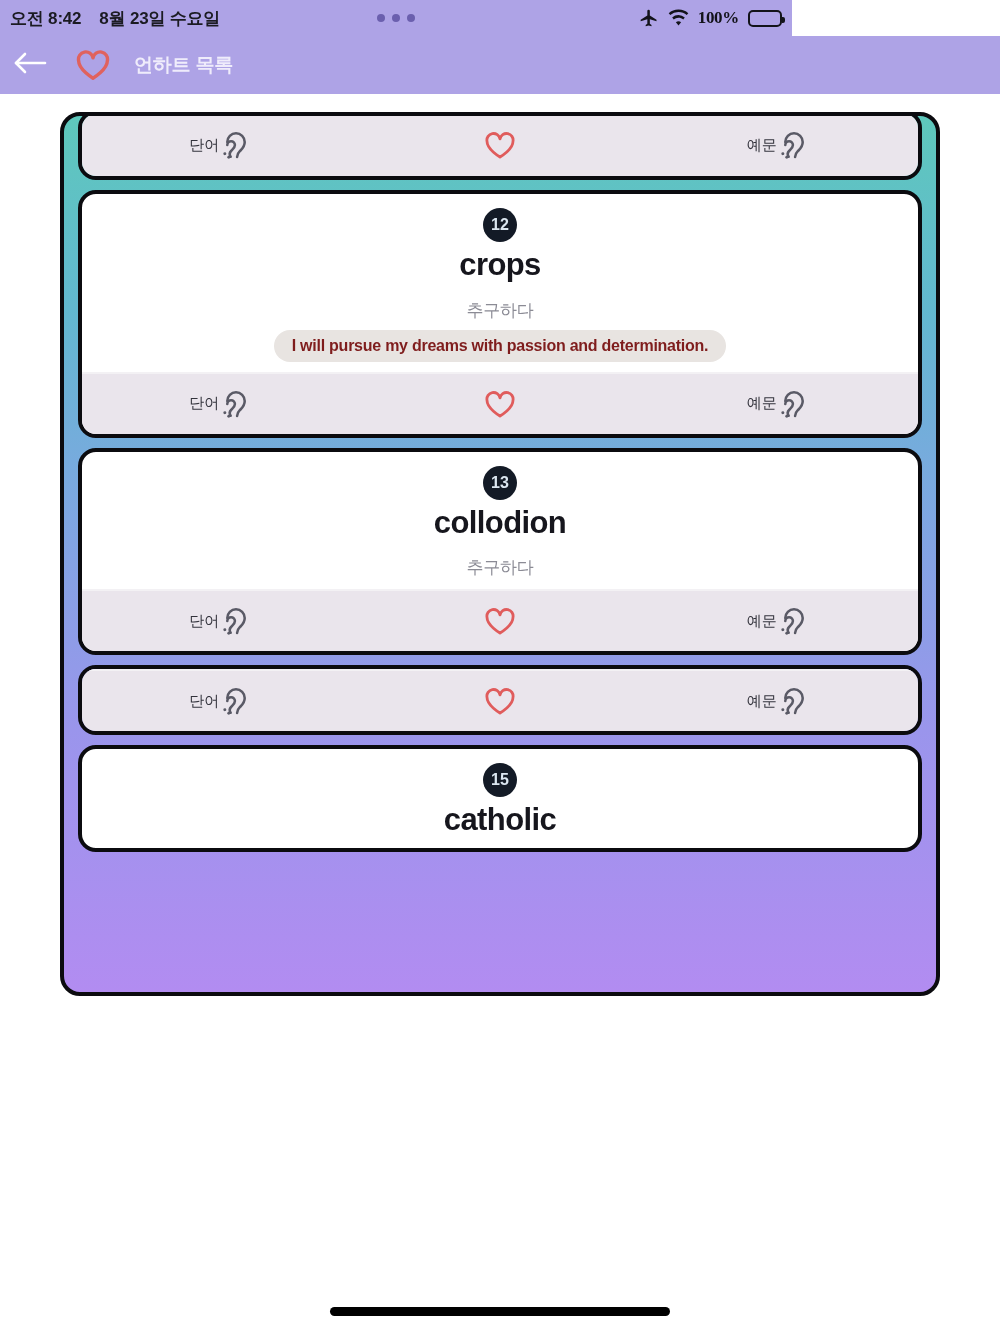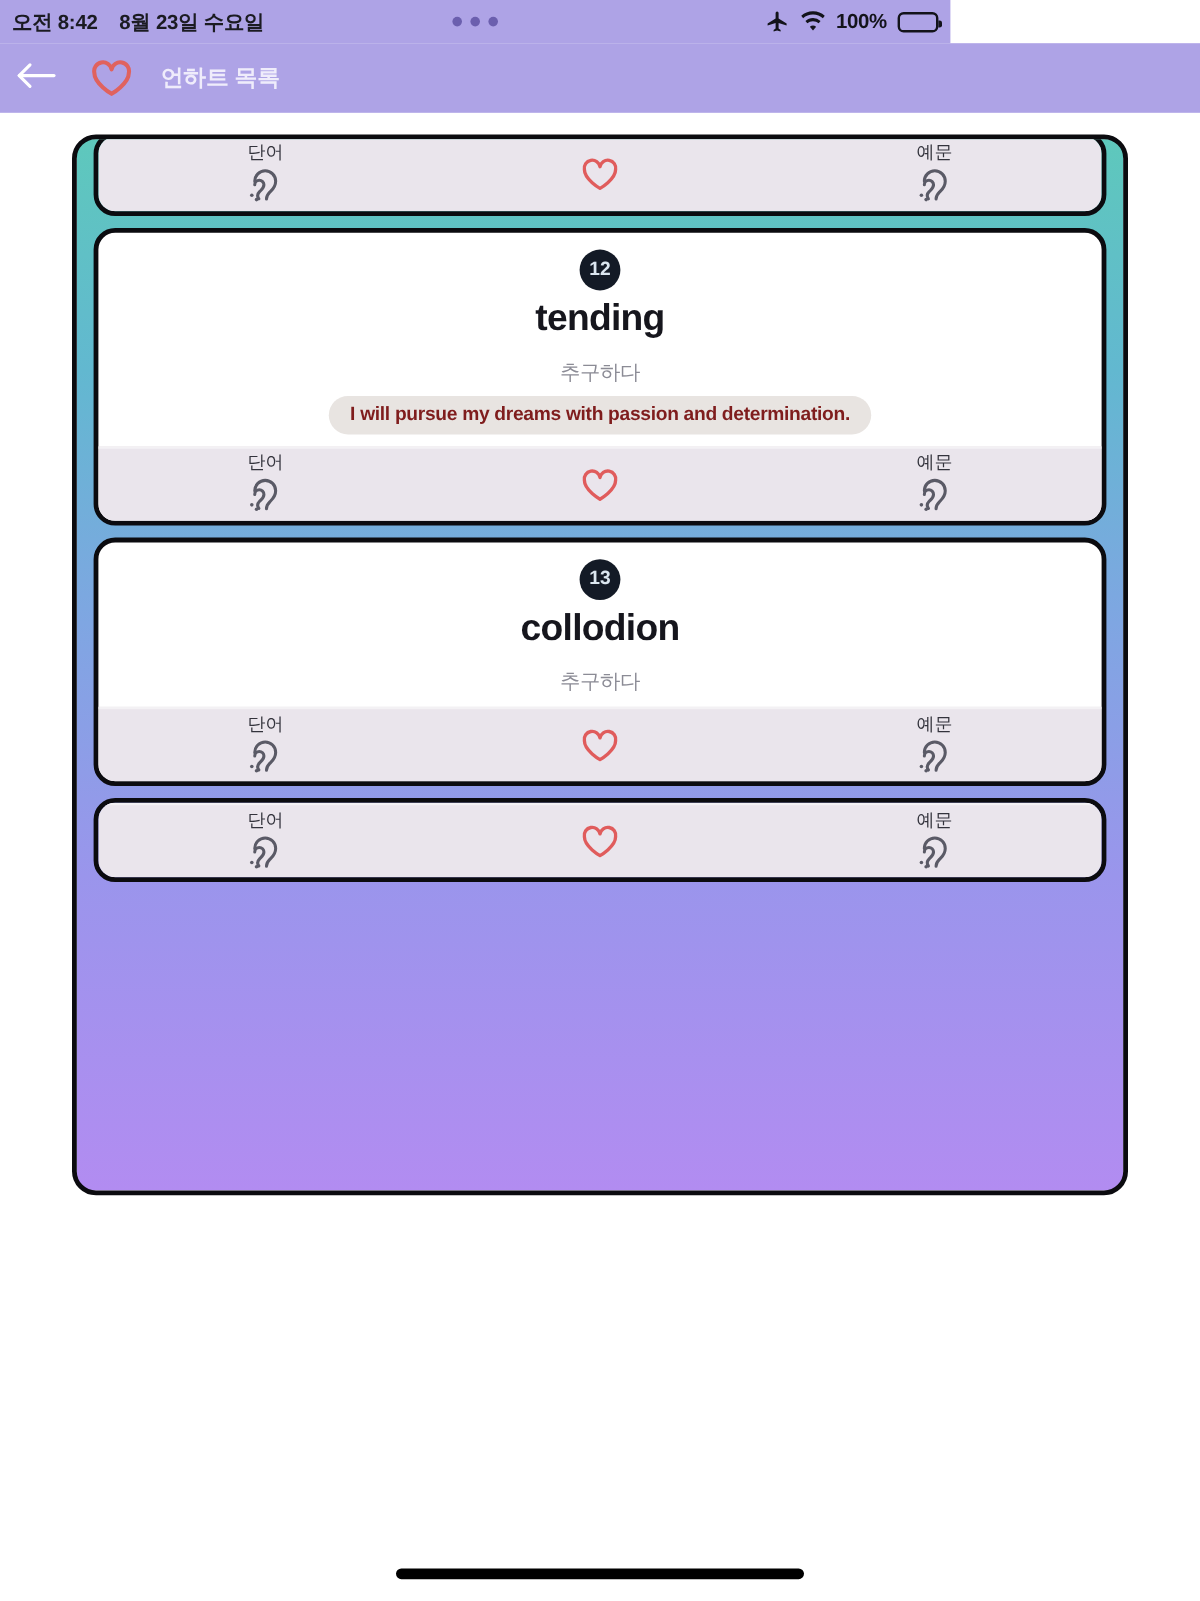--- a/index.html
+++ b/index.html
@@ -25,21 +25,21 @@
   }
   .status-dots {
     position: absolute; left: 50%; transform: translateX(-50%);
     display: flex; gap: 7px; align-items: center;
   }
   .status-dots i {
     width: 8px; height: 8px; border-radius: 50%;
     background: #6b5fae; display: block;
   }
   .status-right {
-    margin-left: auto; display: flex; align-items: center; gap: 9px;
+    margin-left: auto; display: flex; align-items: center; gap: 9px; font-family: Liberation Serif, serif;
   }
   .status-right svg { display: block; }
   .battery-pct {
     font-size: 17px; font-weight: 600; color: #13131a;
     letter-spacing: -0.3px;
   }
   .battery-shell {
     width: 34px; height: 17px; border: 2px solid #13131a;
     border-radius: 5px; position: relative; padding: 2px;
   }
@@ -115,21 +115,21 @@
     letter-spacing: -0.25px;
     text-align: center; max-width: 96%;
   }
   .card-footer {
     border-top: 2px solid #f3f1f4;
     background: #eae5ec;
     height: 62px;
     display: flex; align-items: center;
   }
   .foot-col {
-    flex: 1; display: flex; flex-direction: column;
+    flex: 1; display: flex; flex-direction: row;
     align-items: center; justify-content: center; height: 100%;
     cursor: pointer;
   }
   .foot-label {
     font-size: 15px; color: #33333c; font-weight: 500;
     line-height: 1; margin-bottom: 2px;
   }
   .ear-ico { width: 34px; height: 34px; display:block; }
   .heart-ico { width: 32px; height: 30px; display:block; }
 
@@ -228,21 +228,21 @@
             <circle cx="9.2" cy="27.6" r="1.4" fill="#5a5a66" stroke="none"></circle>
           </svg>
         </span>
       </div>
     </div>
   </div>
 
   <div class="card">
     <div class="card-body">
       <div class="num-badge">12</div>
-      <div class="word">tending</div>
+      <div class="word">crops</div>
       <div class="meaning">추구하다</div>
       <div class="sentence">I will pursue my dreams with passion and determination.</div>
     </div>
     <div class="card-footer">
       <div class="foot-col">
         <span class="foot-label">단어</span>
         <span>
           <svg class="ear-ico" viewBox="0 0 32 32" fill="none" stroke="#5a5a66" stroke-width="2.4" stroke-linecap="round">
             <path d="M11 27c-1.5-2-1-4 .6-5.6 2-2 3.4-3 3.4-5.4a3.6 3.6 0 0 0-7.2 0"></path>
             <path d="M7.8 13.2a8.2 8.2 0 0 1 16.4 0c0 4.6-2.6 6.6-4.6 8.6s-2.6 3.8-2.6 5.4"></path>
@@ -338,16 +338,24 @@
             <path d="M11 27c-1.5-2-1-4 .6-5.6 2-2 3.4-3 3.4-5.4a3.6 3.6 0 0 0-7.2 0"></path>
             <path d="M7.8 13.2a8.2 8.2 0 0 1 16.4 0c0 4.6-2.6 6.6-4.6 8.6s-2.6 3.8-2.6 5.4"></path>
             <circle cx="5.5" cy="24.2" r="1.4" fill="#5a5a66" stroke="none"></circle>
             <circle cx="9.2" cy="27.6" r="1.4" fill="#5a5a66" stroke="none"></circle>
           </svg>
         </span>
       </div>
     </div>
   </div>
 
+  <div class="card">
+    <div class="card-body">
+      <div class="num-badge">15</div>
+      <div class="word">catholic</div>
+
+    </div>
+
+  </div>
 
 </div>
 
 <div class="home-indicator"></div>
 
 </body></html>

